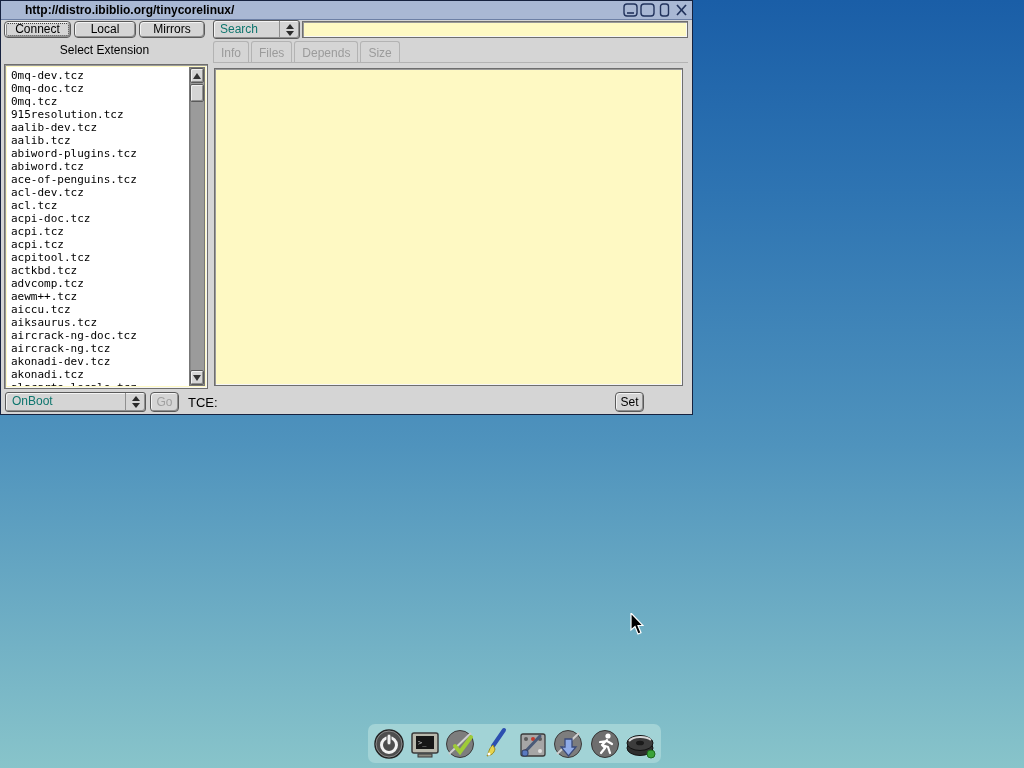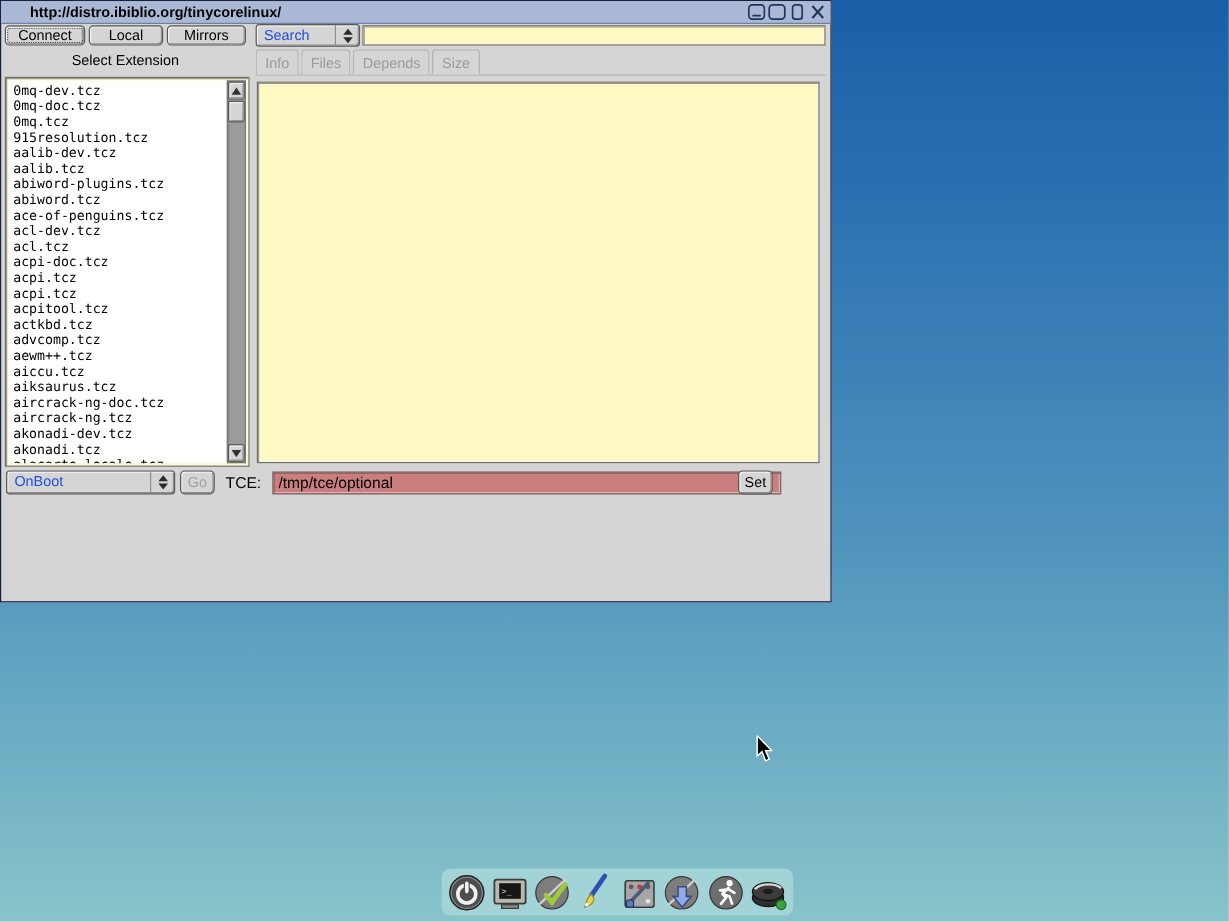--- a/index.html
+++ b/index.html
@@ -5,21 +5,21 @@
   * { margin:0; padding:0; box-sizing:border-box; }
   html,body { width:1024px; height:768px; overflow:hidden; }
   body {
     font-family:"Liberation Sans", sans-serif;
     position:relative;
     background:linear-gradient(180deg,#1a5ea7 0%,#2e74b2 25%,#4f93bd 58%,#88c4ca 100%);
   }
 
   
   .window {
-    position:absolute; left:0; top:0; width:693px; height:502px;
+    position:absolute; left:0; top:0; width:693px; height:415px;
     background:#d5d5d5; border:1px solid #16223f;
   }
   .titlebar {
     position:absolute; left:0; top:0; right:0; height:19px;
     background:#a9b8d4; display:flex; align-items:center;
     border-bottom:1px solid #6c7fa5;
   }
   .titlebar .title {
     font-size:12px; font-weight:bold; color:#000; padding-left:24px;
     white-space:nowrap;
@@ -39,21 +39,21 @@
     content:""; position:absolute; inset:1px; border:1px dotted #444; border-radius:2px;
   }
   .btn.disabled { color:#a0a0a0; }
   .sunken {
     background:#fef9c3; border:1px solid #6e6e6e;
     box-shadow:inset 1px 1px 0 #9a9a9a, inset -1px -1px 0 #f6f6f6;
   }
   .choice {
     position:absolute; background:#d5d5d5; border:1px solid #5a5a5a; border-radius:3px;
     box-shadow:inset 1px 1px 0 #f4f4f4, inset -1px -1px 0 #8f8f8f;
-    display:flex; align-items:stretch; font-size:12px; color:#1d4ed8;gap:20px;
+    display:flex; align-items:stretch; font-size:12px; color:#0f766e;gap:20px;
   }
   .choice .choice-label { flex:1; padding:1px 6px; line-height:15px; white-space:nowrap; overflow:hidden; }
   .choice .choice-arrows {
     width:20px; border-left:1px solid #8f8f8f;
     display:flex; flex-direction:column; align-items:center; justify-content:center; gap:2px;
   }
   .tri-up { width:0; height:0; border-left:4px solid transparent; border-right:4px solid transparent; border-bottom:5px solid #2b2b2b; }
   .tri-dn { width:0; height:0; border-left:4px solid transparent; border-right:4px solid transparent; border-top:5px solid #2b2b2b; }
 
   
@@ -222,21 +222,20 @@
 
   <div class="choice" style="left:4px; top:391px; width:141px; height:20px;">
     <span class="choice-label">OnBoot</span>
     <span class="choice-arrows">
       <span class="tri-up"></span>
         <span class="tri-dn"></span>
     </span>
   </div>
   <div class="btn disabled" style="left:149px; top:391px; width:29px; height:20px; line-height:18px;">Go</div>
   <span class="tce-label">TCE:</span>
-  <input class="tce-input" value="/tmp/tce/optional" style="">
   <div class="btn" style="left:614px; top:391px; width:29px; height:20px; line-height:18px;">Set</div>
 </div>
 
 <div class="dock">
   <svg class="dock-icon" viewBox="0 0 34 34">
     <circle cx="17" cy="17" r="14" fill="#4e4e4e" stroke="#222" stroke-width="1.5"></circle>
     <circle cx="17" cy="17" r="13" fill="none" stroke="#8a8a8a" stroke-width="1"></circle>
     <circle cx="17" cy="18" r="7.5" fill="none" stroke="#f2f2f2" stroke-width="3"></circle>
     <rect x="15" y="7" width="4" height="11" rx="2" fill="#f2f2f2" stroke="#4e4e4e" stroke-width="1"></rect>
   </svg>

